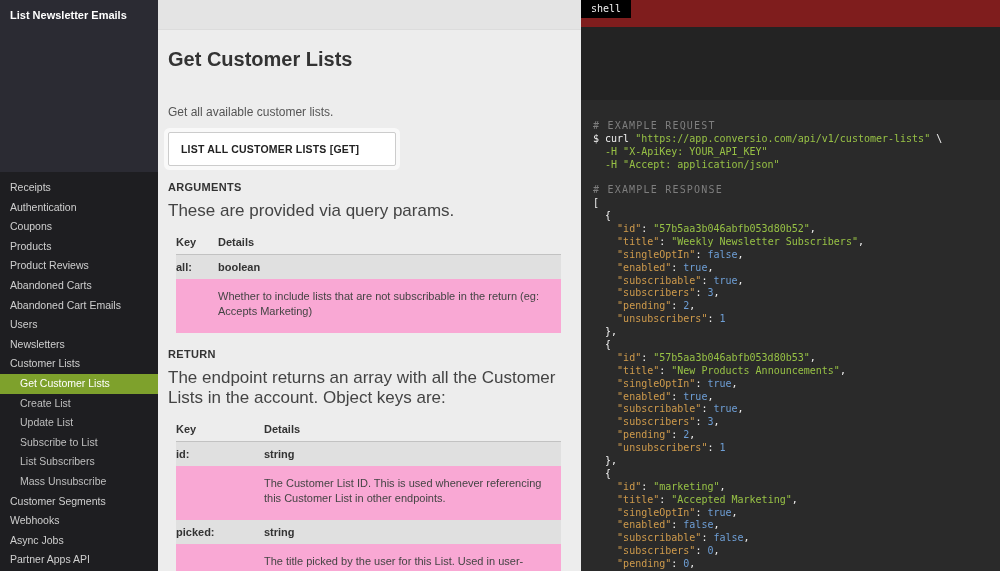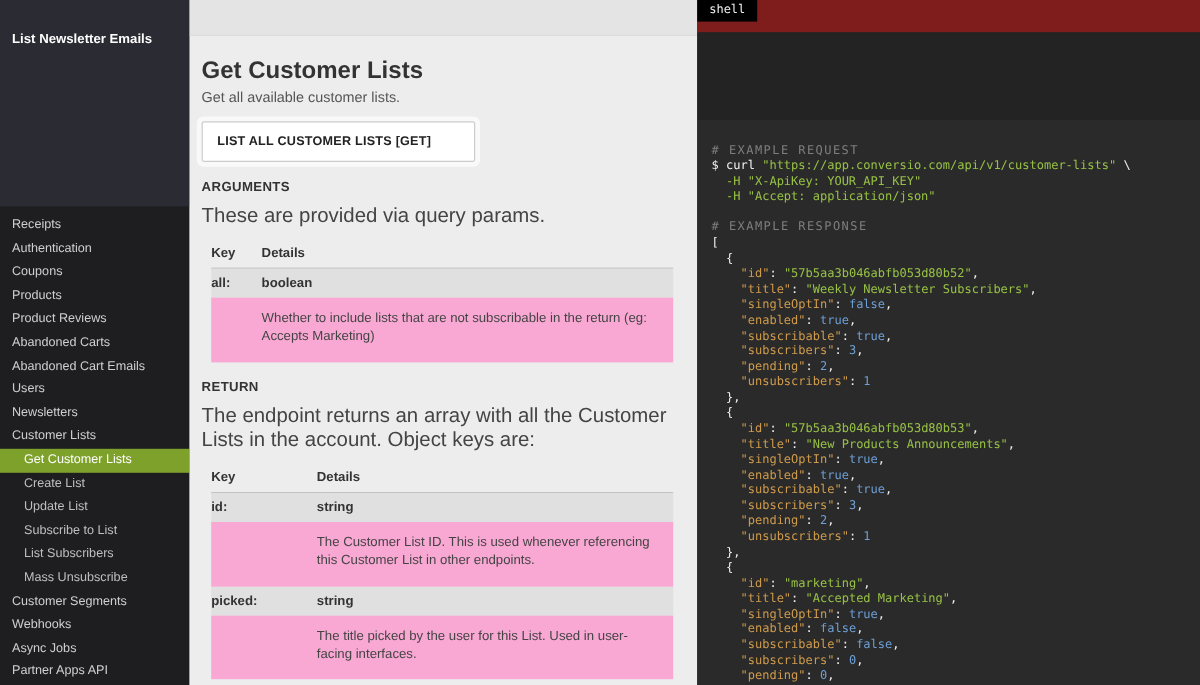--- a/index.html
+++ b/index.html
@@ -2,32 +2,32 @@
 <html style="--accent: #7ea12c; --code-string: #97c145; --code-key: #cf9b4c; --code-number: #6e9fd6; --code-comment: #7e7e7e;"><head>
 <meta charset="utf-8">
 <style>
   *{margin:0;padding:0;box-sizing:border-box}
   html,body{width:1000px;height:571px;overflow:hidden}
   body{font-family:"Liberation Sans",sans-serif;background:#ededed}
   .app{display:flex;width:1000px;height:571px}
 
   
   .sidebar{flex:0 0 158px;background:#1e1e21;display:flex;flex-direction:column;overflow:hidden}
-  .sidebar-header{height:172px;background:#2b2b33;padding:27px 10px;font-size:11px;font-weight:bold;color:#fff}
+  .sidebar-header{height:172px;background:#2b2b33;padding:9px 10px;font-size:11px;font-weight:bold;color:#fff}
   .sidebar-nav{padding-top:6px}
   .nav-item{font-size:10.5px;line-height:19.6px;height:19.6px;padding-left:10px;color:#cfcfcf;cursor:pointer;white-space:nowrap;overflow:hidden}
   .nav-item.lvl2{padding-left:20px;color:#bfbfbf}
   .nav-item.active{background:var(--accent,#7ea12c);color:#fff}
 
   
   .content{flex:0 0 423px;background:#ededed;overflow:hidden}
   .content-topbar{height:30px;background:#e4e4e4;border-bottom:1px solid #dcdcdc}
   .content-inner{padding:16px 10px 0}
   h1.page-title{font-size:20px;color:#333;margin-top:2px;font-weight:bold}
-  .subtitle{font-size:12px;color:#555;margin-top:3px}
+  .subtitle{font-size:12px;color:#555;margin-top:34px}
   .endpoint-box{margin-top:13px;width:228px;background:#fff;border:1px solid #ccc;border-radius:2px;
                 box-shadow:0 0 0 4px rgba(255,255,255,.65);padding:10px 12px;cursor:pointer}
   .endpoint-label{font-size:10.5px;font-weight:bold;color:#222;letter-spacing:.2px}
   .endpoint-url{display:block;margin-top:8px;font-family:"DejaVu Sans Mono",monospace;font-size:10.5px;color:#8a8a8a}
   h2.sect{font-size:11px;font-weight:bold;color:#333;margin-top:15px;letter-spacing:.3px}
   p.intro{font-size:17px;color:#444;margin-top:8px}
   .ptable{margin:9px 0 0 8px;width:385px;font-size:11px}
   .trow{display:grid;column-gap:12px}
   .t1 .trow{grid-template-columns:30px 1fr}
   .t2 .trow{grid-template-columns:78px 1fr;column-gap:10px}

